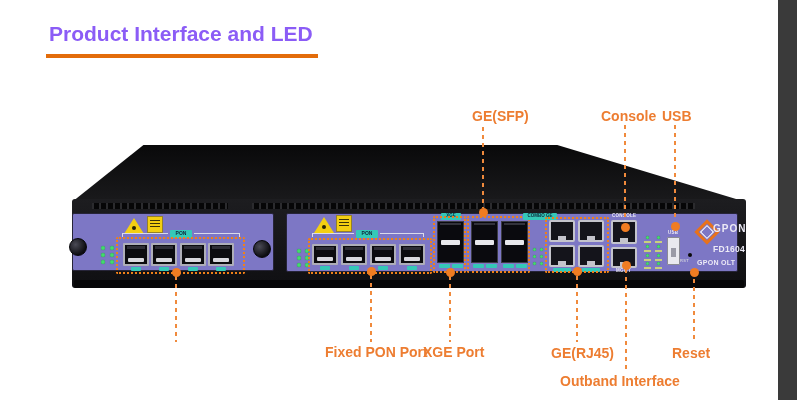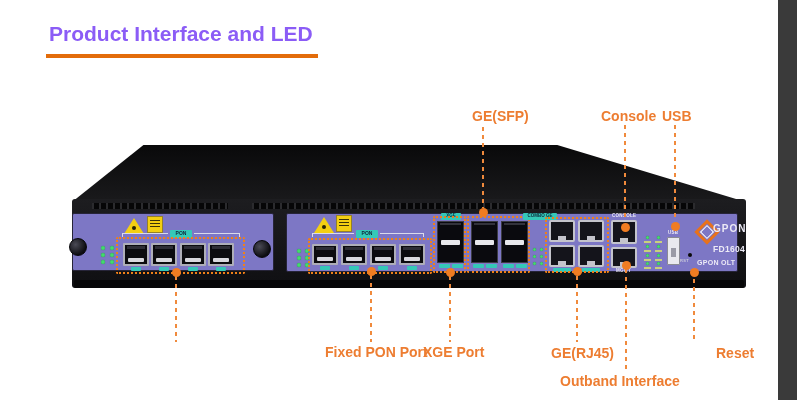--- a/index.html
+++ b/index.html
@@ -215,19 +215,19 @@
   <div class="leader" style="left:449px;top:276px;height:66px;"></div>
   <div class="ldot" style="left:446px;top:268px;"></div>
   <div class="callout" style="left:423px;top:344px;">XGE Port</div>
 
   <div class="leader" style="left:576px;top:276px;height:66px;"></div>
   <div class="ldot" style="left:573px;top:267px;"></div>
   <div class="callout" style="left:551px;top:345px;">GE(RJ45)</div>
 
   <div class="leader" style="left:693px;top:279px;height:63px;"></div>
   <div class="ldot" style="left:690px;top:268px;"></div>
-  <div class="callout" style="left:716px;top:345px;">Reset</div>
+  <div class="callout" style="left:672px;top:345px;">Reset</div>
 
   <div class="leader" style="left:625px;top:269px;height:102px;"></div>
   <div class="ldot" style="left:622px;top:261px;"></div>
   <div class="callout" style="left:560px;top:373px;">Outband Interface</div>
 
 </div>
 
 </body></html>

